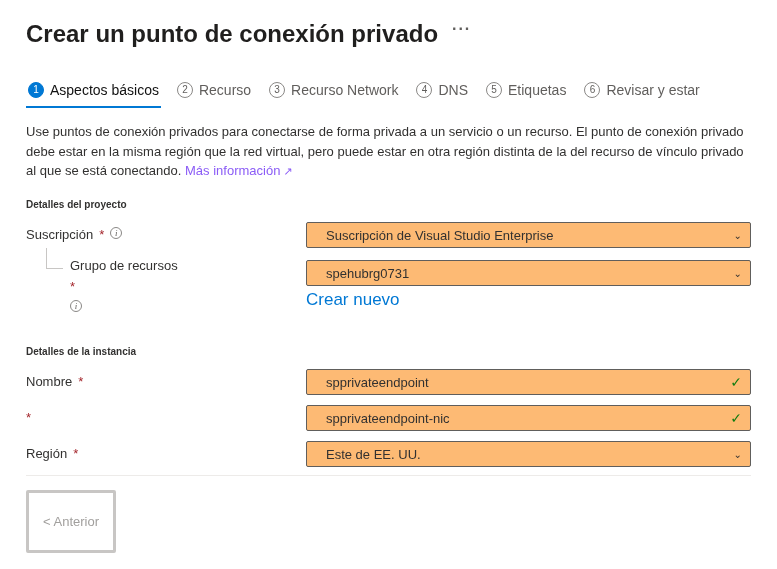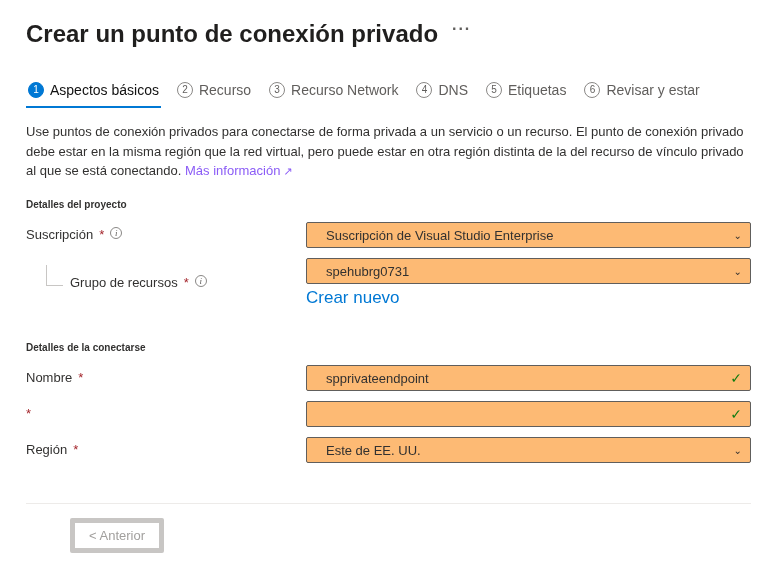--- a/index.html
+++ b/index.html
@@ -83,21 +83,21 @@
       align-items: center;
       margin-bottom: 10px;
     }
     .label-col {
       width: 280px;
       display: flex;
       gap: 6px;
       font-size: 13px;
       color: #323130;
     }
-    .label-col.indent { padding-left: 44px; position:relative;}
+    .label-col.indent { padding-left: 44px; position:relative;flex-direction:column;}
     .label-col.indent::before{
       content:"";
       position:absolute;
       left:20px; top:-10px;
       width:16px; height:20px;
       border-left:1px solid #c8c6c4;
       border-bottom:1px solid #c8c6c4;
     }
     .req { color: #a4262c; }
     .info-icon {
@@ -147,28 +147,27 @@
     .footer {
       position: absolute;
       left: 26px; right: 26px;
       bottom: 16px;
       border-top: 1px solid #edebe9;
       padding-top: 14px;
       display: flex;
       gap: 10px;
     }
     .btn {
-      border: 5px solid #1d4ed8;
+      border: 3px solid #1d4ed8;
       background: #fff;
-      padding: 5px 14px;
+      padding: 21px 14px;
       font-size: 13px;
       border-radius: 2px;
       cursor: pointer;
       color: #323130;
-      margin-left: 44px;
     }
     .btn.disabled {
       color: #a19f9d;
       border-color: #c8c6c4;
       cursor: default;
     }
     .gap { height: 8px; }
   </style>
 </head>
 <body>
@@ -238,41 +237,42 @@
     <div class="select-box">
       <span>spehubrg0731</span>
       <span class="chev">⌄</span>
     </div>
     <span class="sub-link">Crear nuevo</span>
   </div>
 </div>
 
 <div class="gap"></div>
 
-<div class="section-title">Detalles de la conectarse</div>
+<div class="section-title">Detalles de la instancia</div>
 
 <div class="row">
   <div class="label-col">
     <span>Nombre</span>
     <span class="req">*</span>
   </div>
   <div class="field-col">
     <div class="input-box valid">
       <span>spprivateendpoint</span>
       <span class="check">✓</span>
     </div>
   </div>
 </div>
 
 <div class="row">
   <div class="label-col">
     <span class="req">*</span>
   </div>
   <div class="field-col">
     <div class="input-box valid">
+      <span>spprivateendpoint-nic</span>
       <span class="check">✓</span>
     </div>
   </div>
 </div>
 
 <div class="row">
   <div class="label-col">
     <span>Región</span>
     <span class="req">*</span>
   </div>

